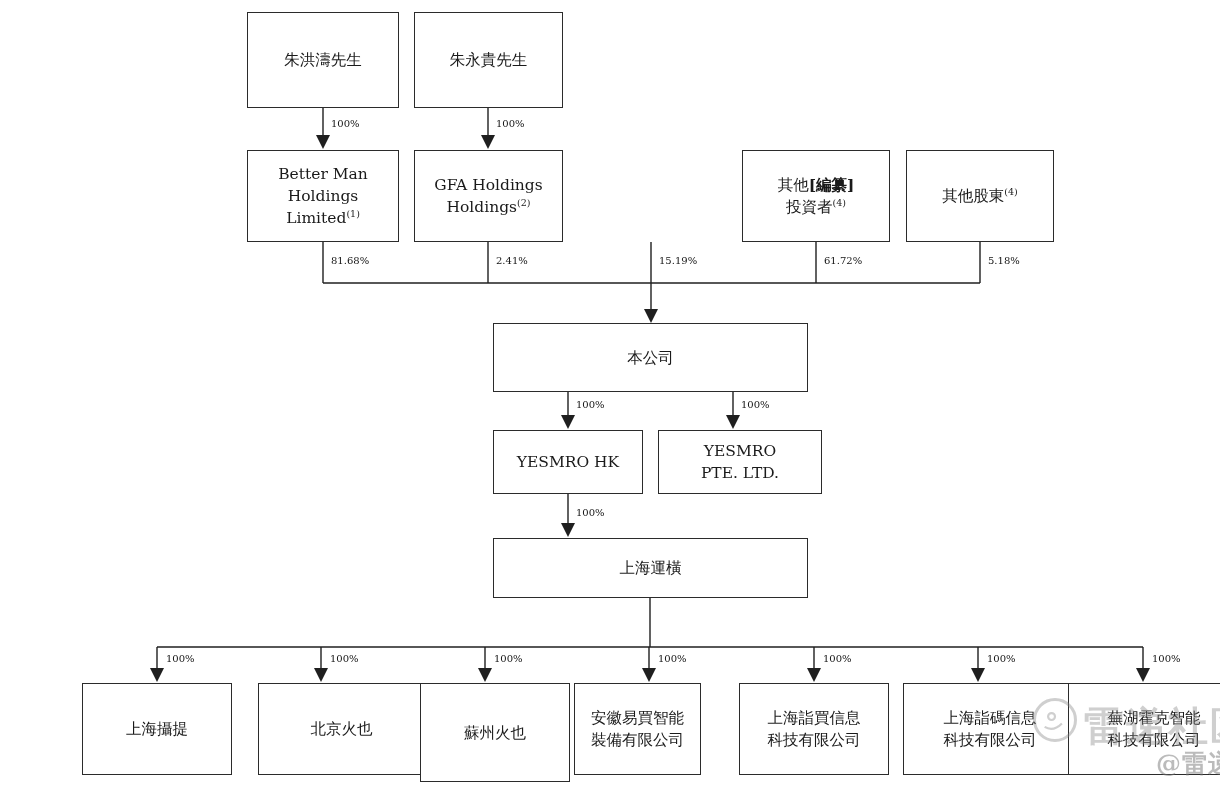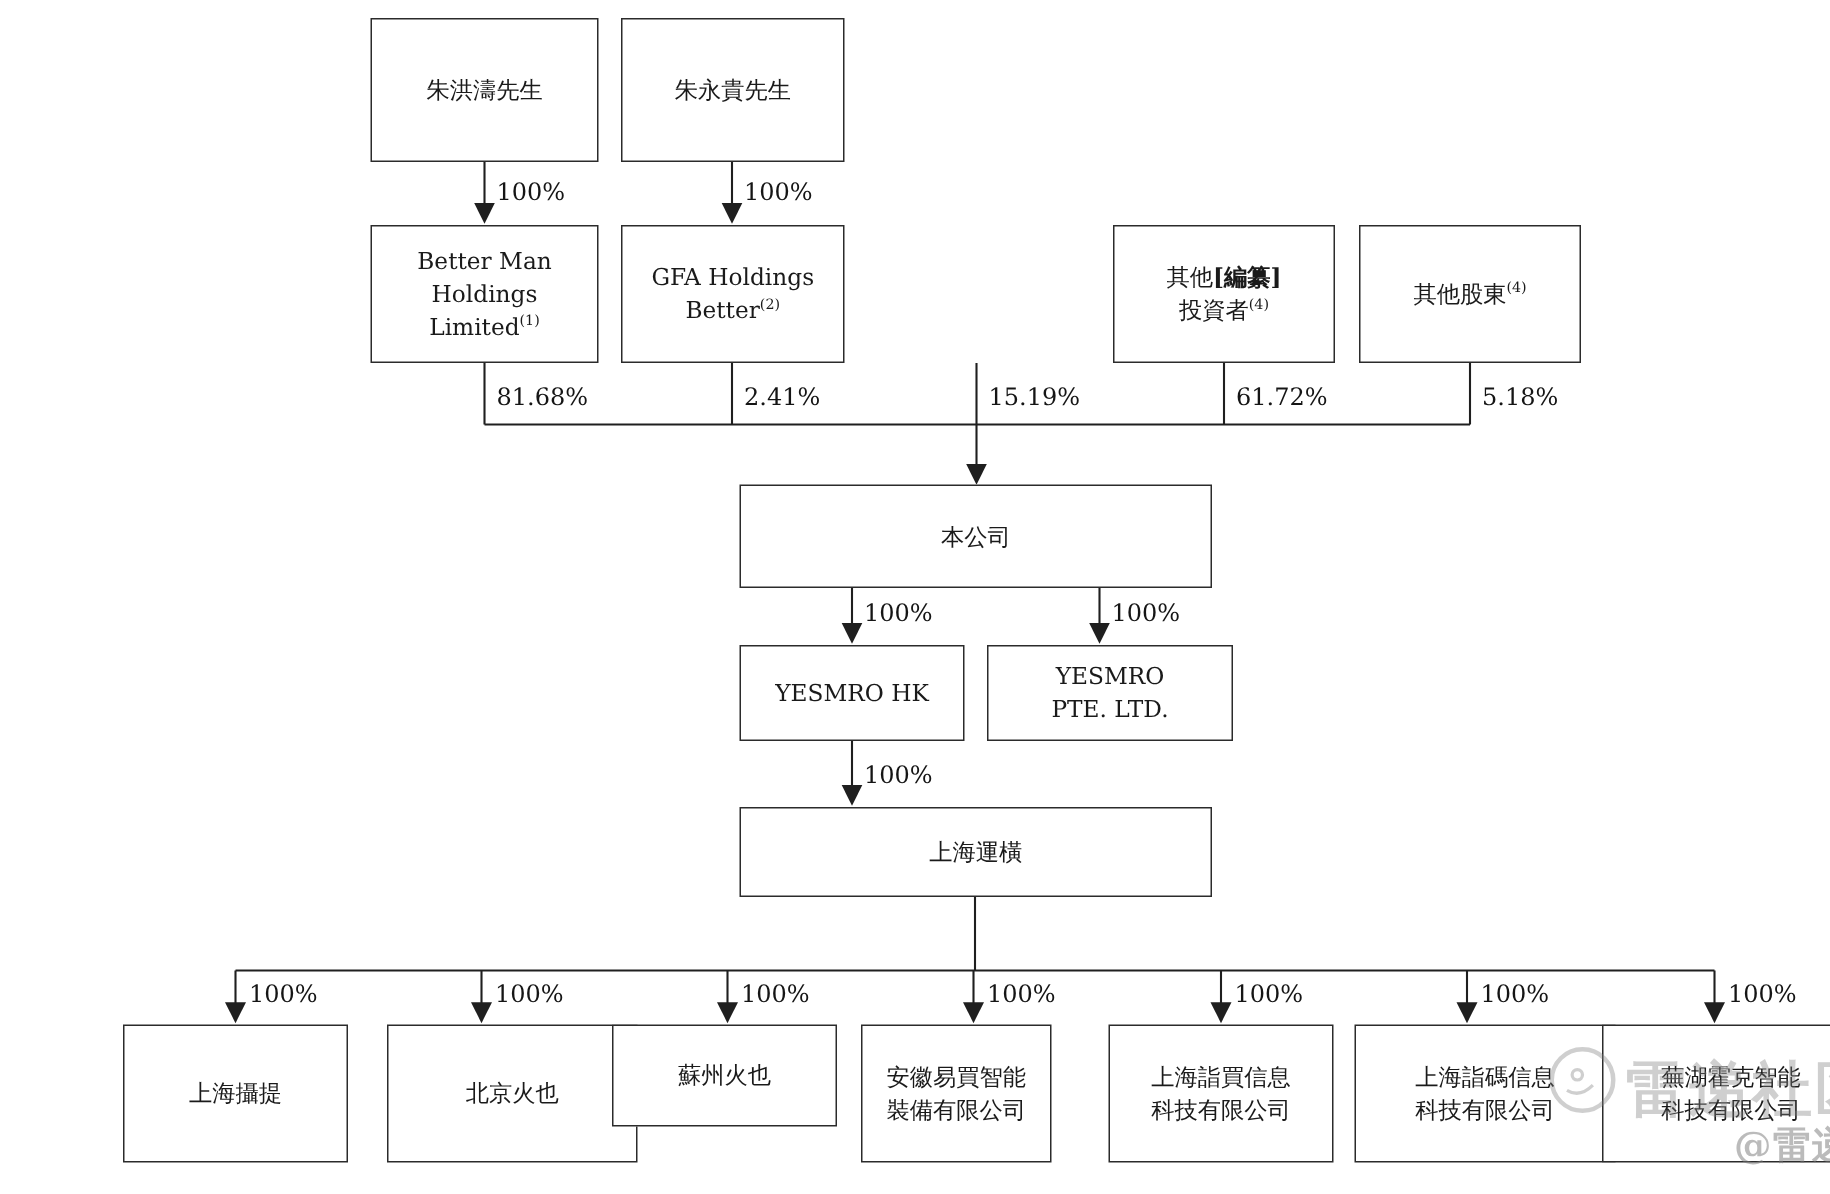--- a/index.html
+++ b/index.html
@@ -11,21 +11,21 @@
   .box{
     position:absolute;box-sizing:border-box;background:#ffffff;
     border:1.5px solid #2b2b2b;
     display:flex;align-items:center;justify-content:center;
     text-align:center;font-size:15.5px;line-height:1.42;padding:3px;
   }
   .box .l{display:block;}
   .box sup{font-size:9.5px;line-height:0;vertical-align:super;letter-spacing:0;}
   .box b{font-weight:bold;}
   .lbl{
-    position:absolute;font-size:16px;white-space:nowrap;color:#151515;
+    position:absolute;font-size:10px;white-space:nowrap;color:#151515;
   }
   .wm{position:absolute;color:rgba(130,130,130,0.38);pointer-events:none;z-index:6;}
   .wm-badge{
     position:absolute;left:1001px;top:698px;width:44px;height:44px;
     border:3px solid rgba(130,130,130,0.38);border-radius:50%;
     box-sizing:border-box;z-index:6;pointer-events:none;
   }
   .wm-badge svg{display:block;width:100%;height:100%;}
   .wm-text{left:1052px;top:699px;font-size:40px;letter-spacing:2px;font-weight:bold;}
   .wm-handle{left:1124px;top:747px;font-size:25px;letter-spacing:1px;font-weight:bold;color:rgba(120,120,120,0.5);}
@@ -83,21 +83,21 @@
 
   <div class="box" style="left:215px;top:150px;width:152px;height:92px">
     <span>
       <span class="l">Better Man</span>
       <span class="l"><span>Holdings Limited</span><sup>(1)</sup></span>
     </span>
   </div>
   <div class="box" style="left:382px;top:150px;width:149px;height:92px">
     <span>
       <span class="l">GFA Holdings</span>
-      <span class="l"><span>Better</span><sup>(2)</sup></span>
+      <span class="l"><span>Holdings</span><sup>(2)</sup></span>
     </span>
   </div>
   <div class="box" style="left:710px;top:150px;width:148px;height:92px">
     <span>
       <span class="l"><span>其他</span><b>[編纂]</b></span>
       <span class="l"><span>投資者</span><sup>(4)</sup></span>
     </span>
   </div>
   <div class="box" style="left:874px;top:150px;width:148px;height:92px">
     <span class="l"><span>其他股東</span><sup>(4)</sup></span>
@@ -143,21 +143,21 @@
         <span class="l">上海攝提</span>
         <span class="l"></span>
       </span>
   </div>
   <div class="box" style="left:226px;top:683px;width:167px;height:92px">
     <span>
         <span class="l">北京火也</span>
         <span class="l"></span>
       </span>
   </div>
-  <div class="box" style="left:376px;top:683px;width:150px;height:68px">
+  <div class="box" style="left:388px;top:683px;width:150px;height:99px">
     <span>
         <span class="l">蘇州火也</span>
         <span class="l"></span>
       </span>
   </div>
   <div class="box" style="left:542px;top:683px;width:127px;height:92px">
     <span>
         <span class="l">安徽易買智能</span>
         <span class="l">裝備有限公司</span>
       </span>

